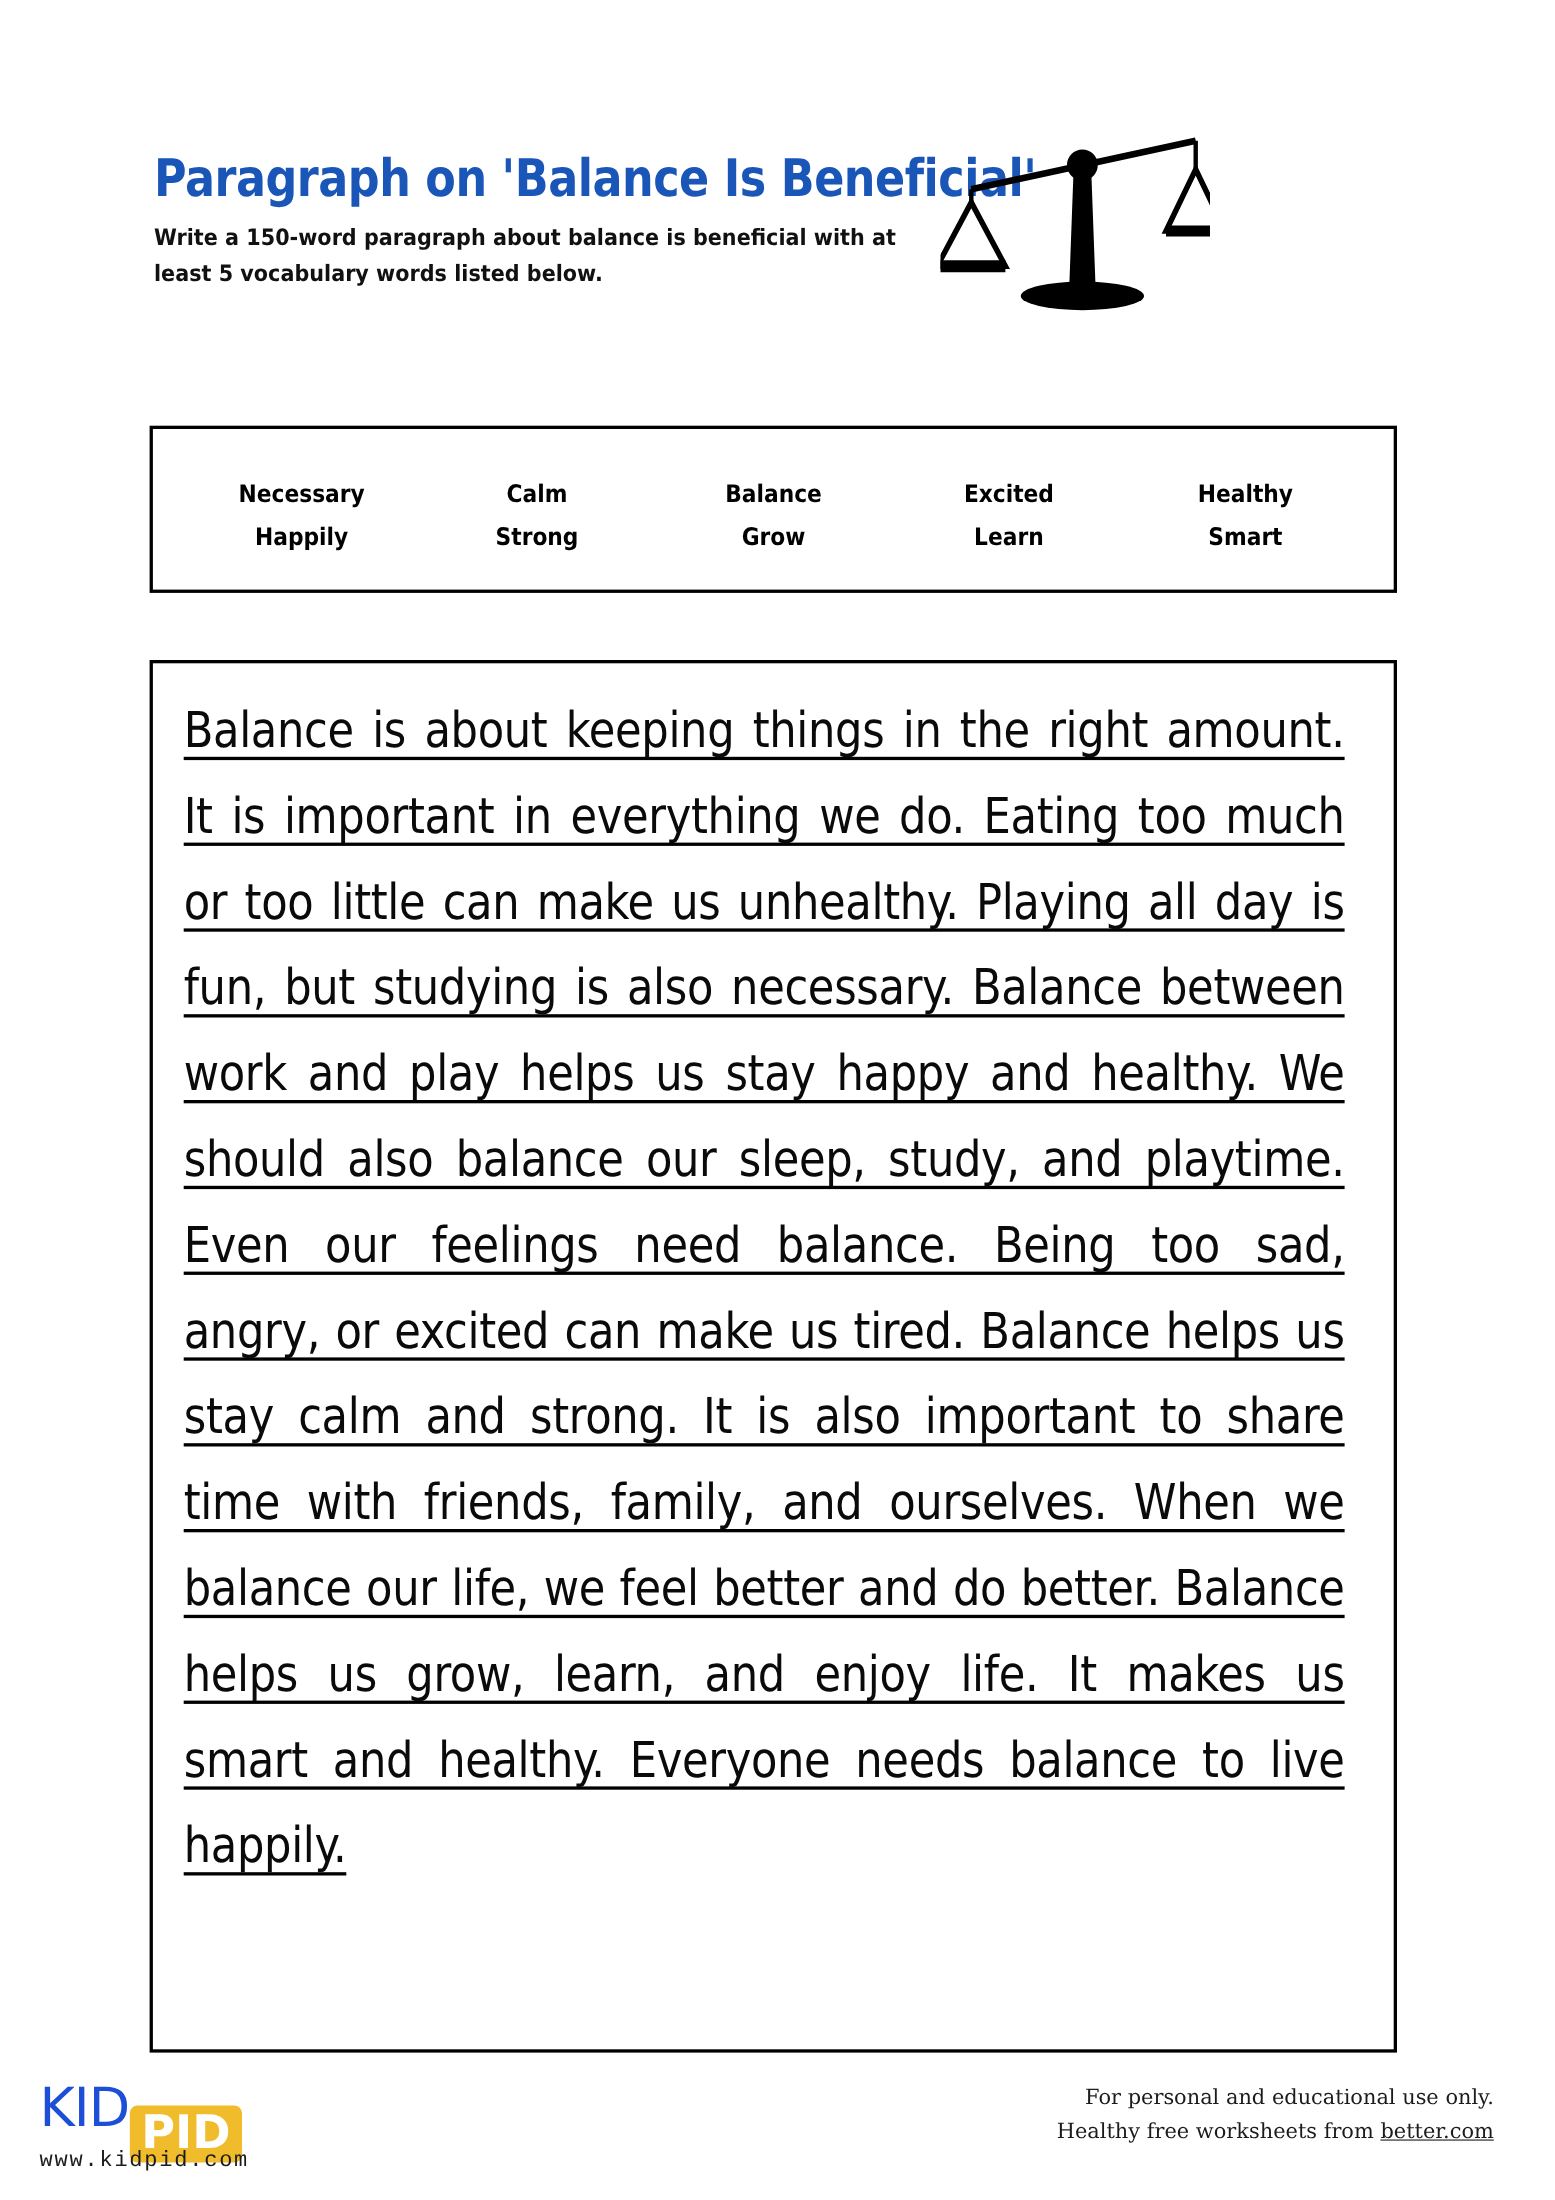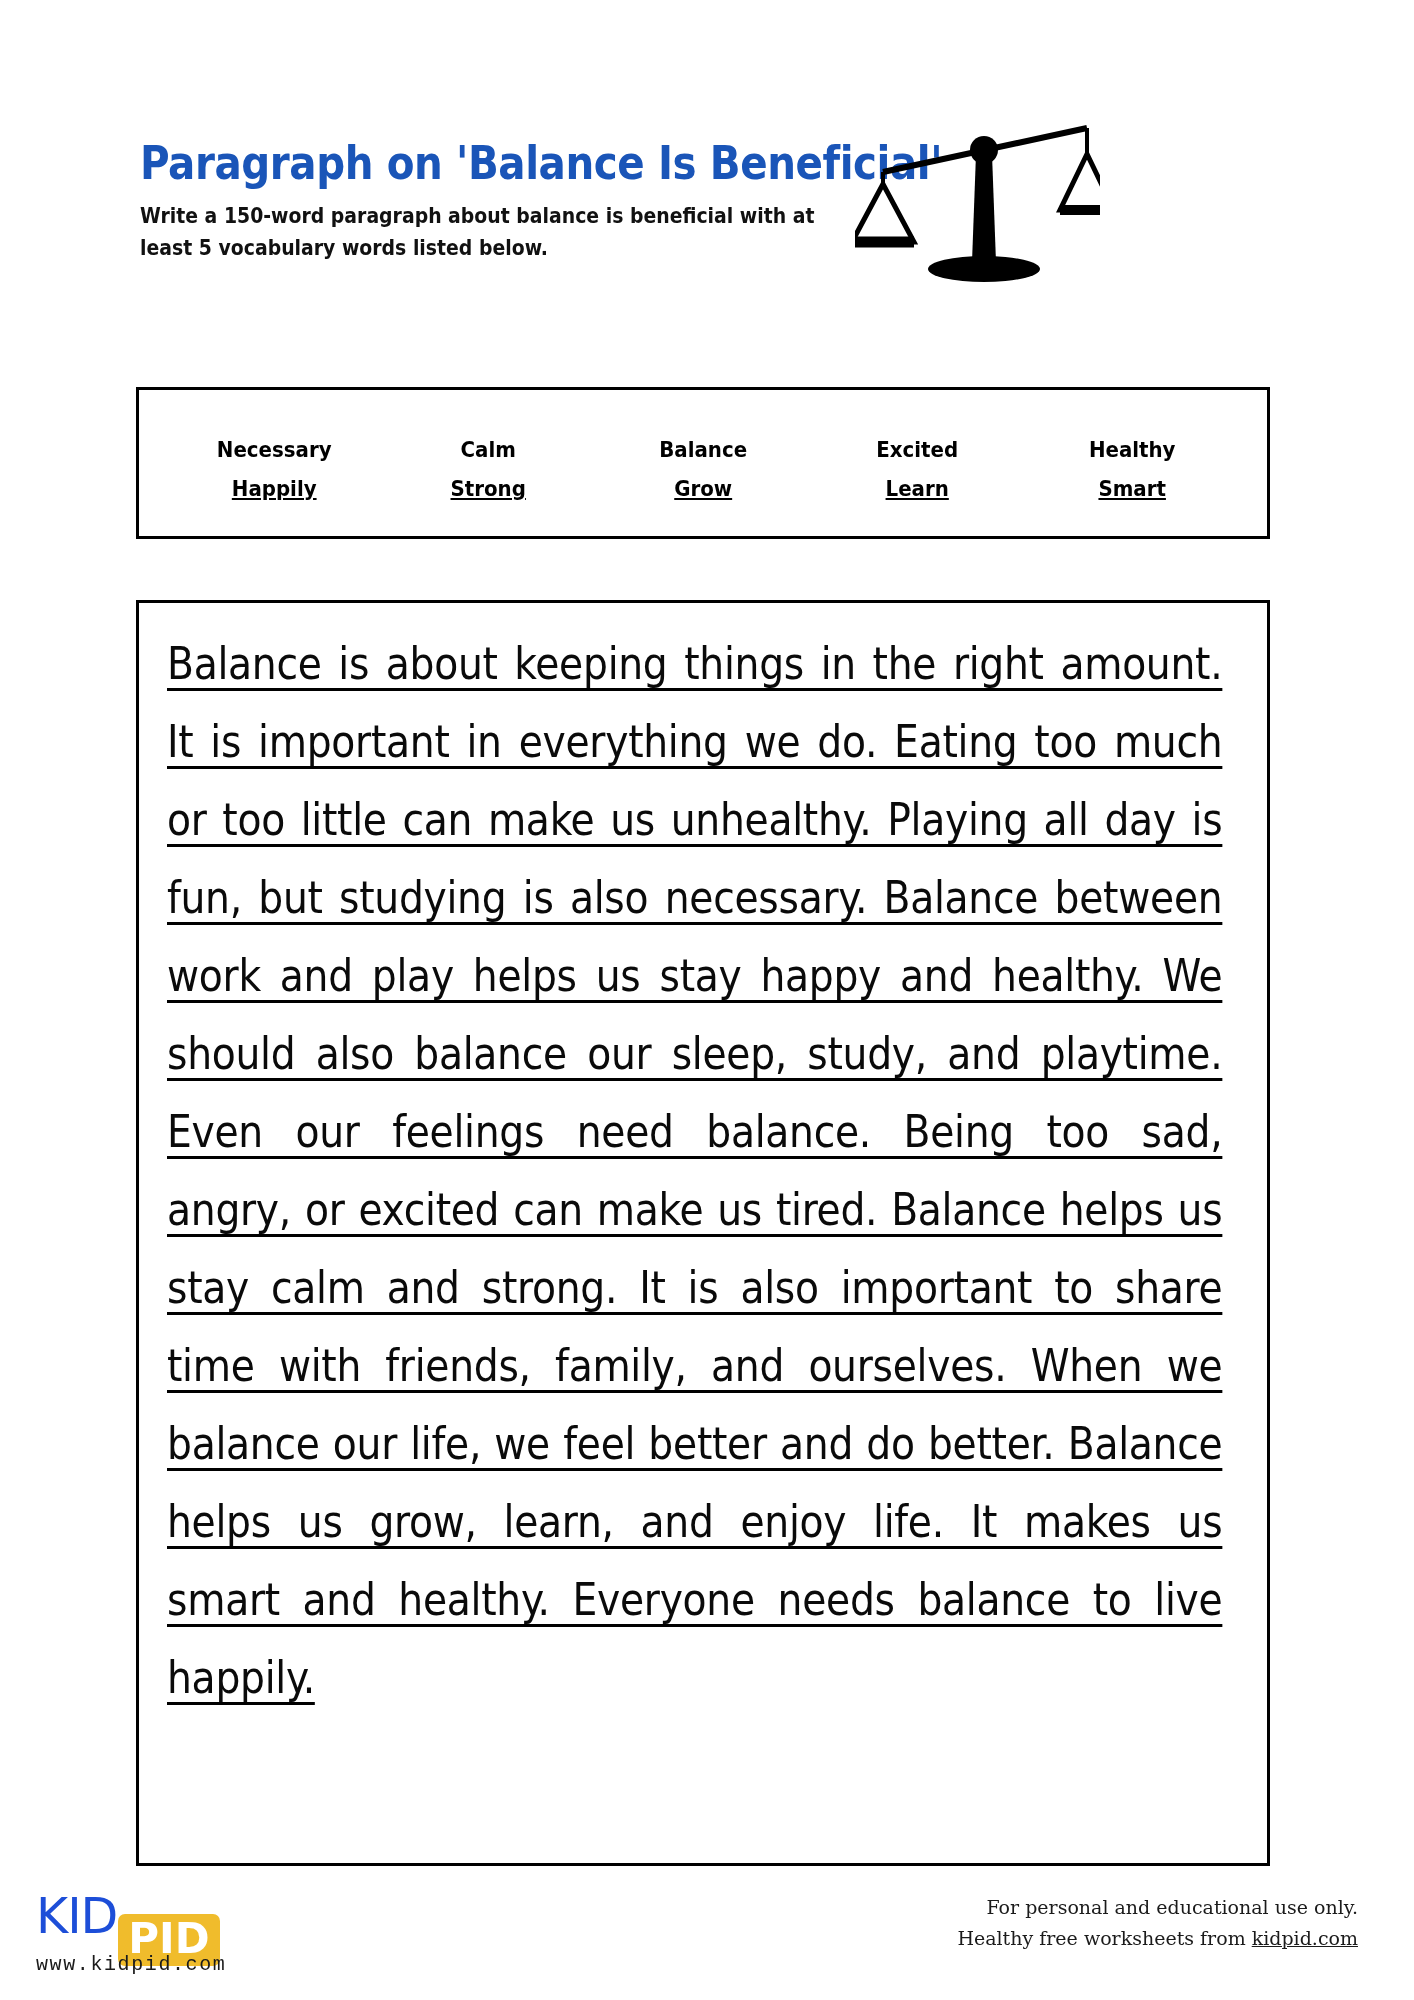--- a/index.html
+++ b/index.html
@@ -76,21 +76,21 @@
     display: flex;
     flex-direction: column;
     justify-content: center;
     padding: 0 28px;
   }
   .vocab-row {
     display: flex;
     width: 100%;
     margin-top: 12px;
   }
-  .vocab-row + .vocab-row { margin-top: 14px; text-decoration: underline; }
+  .vocab-row + .vocab-row { margin-top: 14px; }
   .vocab-cell {
     flex: 1 1 0;
     text-align: center;
     font-family: "DejaVu Sans", sans-serif;
     font-weight: 700;
     font-size: 22px;
     color: #000000;
     transform: scaleX(0.9);
   }
 
@@ -250,18 +250,18 @@
       <div class="logo-lockup">
         <span class="logo-kid">KID</span>
         <span class="logo-pid">PID</span>
       </div>
       <div class="logo-url">www.kidpid.com</div>
     </div>
 
     <div class="footer-note">
       <div>For personal and educational use only.</div>
       <div>
-        <span>Healthy free worksheets from </span><span class="footer-link">kidpid.com</span>
+        <span>Healthy free worksheets from </span><span class="footer-link">better.com</span>
       </div>
     </div>
   </div>
 
 </div>
 
 </body></html>

